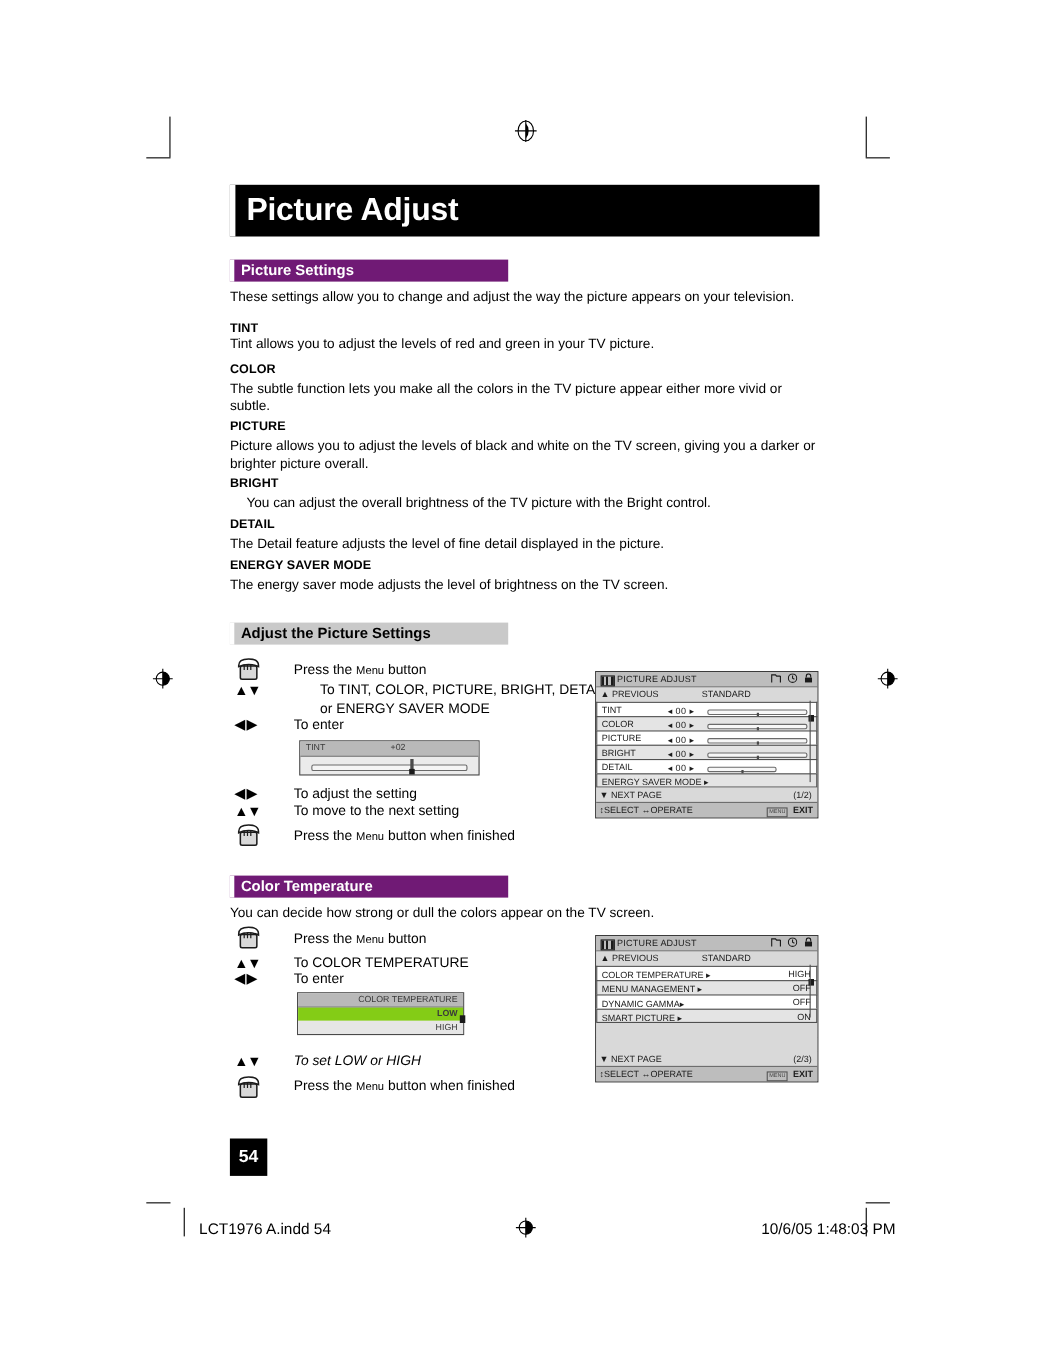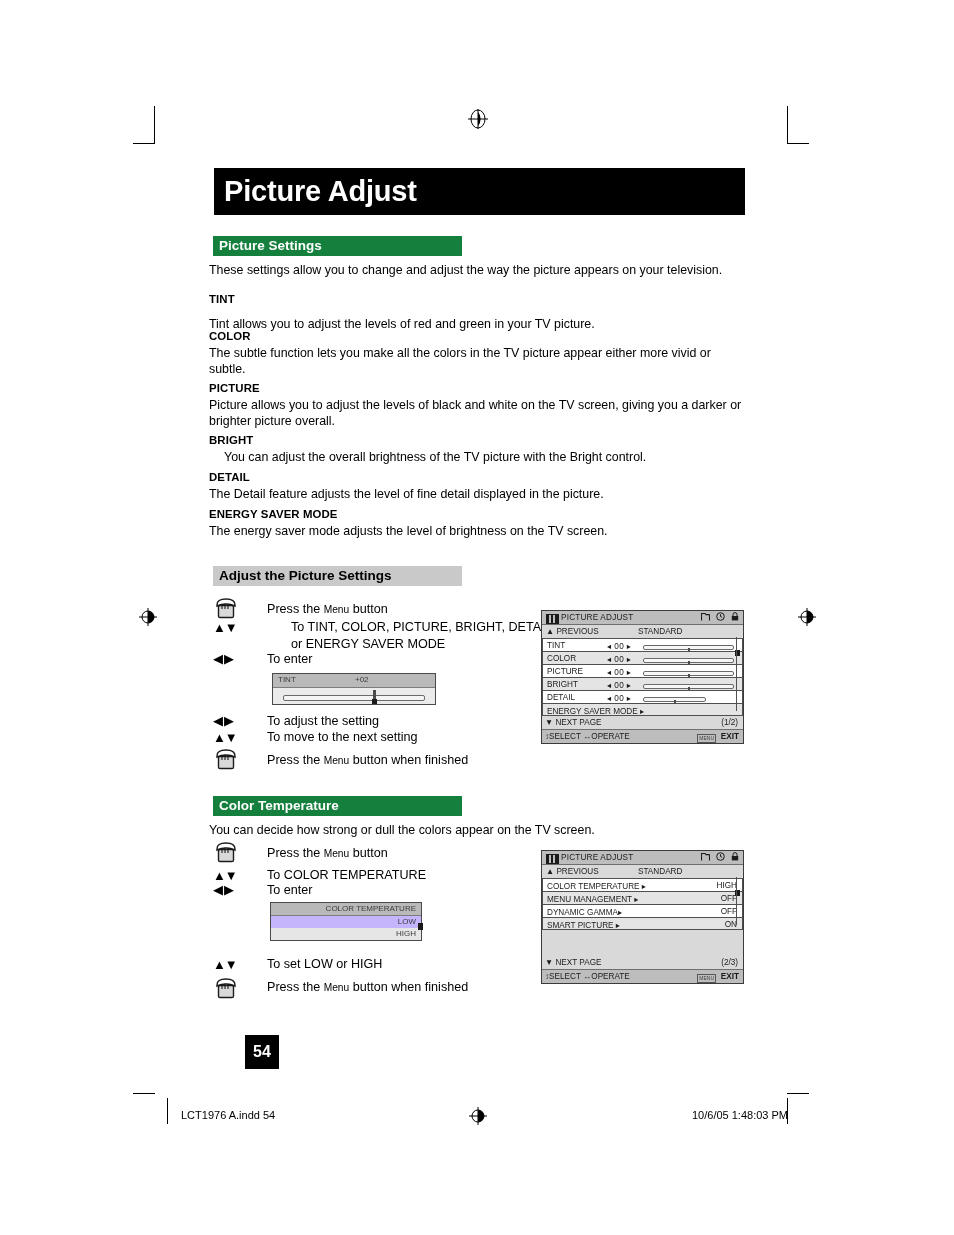--- a/index.html
+++ b/index.html
@@ -61,21 +61,21 @@
     letter-spacing: -0.2px;
   }
 
   
   .sec-head {
     position: absolute;
     height: 20px;
     width: 253px;
     left: 209px;
   }
-  .sec-head.black { background: #15803d; }
+  .sec-head.black { background: #701a75; }
   .sec-head.gray  { background: #c9c9c9; }
   .sec-head .bar-accent {
     position: absolute;
     left: 0; top: 0; bottom: 0;
     width: 4px;
     background: #ffffff;
   }
   .sec-head span.lbl {
     position: absolute;
     left: 10px;
@@ -172,21 +172,21 @@
     height: 12px;
     position: relative;
     font-size: 8px;
     color: #3a3a3a;
   }
   .ctpop .row span {
     position: absolute;
     right: 5px; top: 1px;
   }
   .ctpop .r-hdr { background: #b9b9b9; border-bottom: 1px solid #7d7d7d; }
-  .ctpop .r-low { background: #c4b5fd; }
+  .ctpop .r-low { background: #84cc16; font-weight: bold; }
   .ctpop .r-high{ background: #e6e6e6; }
   .ct-cursor {
     position: absolute;
     width: 5px; height: 7px;
     background: #1a1a1a;
   }
 
   
   .osd {
     position: absolute;
@@ -305,27 +305,26 @@
     left: 209px;
     top: 1035px;
     width: 34px; height: 34px;
     background: #000;
     color: #fff;
     font-size: 16px;
     font-weight: bold;
     display: flex;
     align-items: center;
     justify-content: center;
-    margin-left: 36px;
   }
 
   
   .footer-txt {
     position: absolute;
-    font-size: 11px;
+    font-size: 14px;
     color: #000;
     white-space: nowrap;
   }
   .footer-rule-v {
     position: absolute;
     width: 1px;
     height: 26px;
     background: #000;
   }
 </style>
@@ -382,21 +381,21 @@
 </div>
 
 <div class="sec-head black" style="top:236px;">
   <div class="bar-accent"></div>
   <span class="lbl">Picture Settings</span>
 </div>
 
 <div class="para" style="top:262px;">These settings allow you to change and adjust the way the picture appears on your television.</div>
 
 <div class="sub-head" style="top:293px;">TINT</div>
-<div class="para" style="top:316px;">Tint allows you to adjust the levels of red and green in your TV picture.</div>
+<div class="para" style="top:304px;">Tint allows you to adjust the levels of red and green in your TV picture.</div>
 
 <div class="sub-head" style="top:330px;">COLOR</div>
 <div class="para" style="top:345px; width:532px;">The subtle function lets you make all the colors in the TV picture appear either more vivid or subtle.</div>
 
 <div class="sub-head" style="top:382px;">PICTURE</div>
 <div class="para" style="top:397px; width:534px;">Picture allows you to adjust the levels of black and white on the TV screen, giving you a darker or brighter picture overall.</div>
 
 <div class="sub-head" style="top:434px;">BRIGHT</div>
 <div class="para" style="top:449px;margin-left:15px;">You can adjust the overall brightness of the TV picture with the Bright control.</div>
 
@@ -564,21 +563,21 @@
   <div class="row r-low">
       <span>LOW</span>
     </div>
   <div class="row r-high">
       <span>HIGH</span>
     </div>
 </div>
 <div class="ct-cursor" style="left:418px; top:923px;"></div>
 
 <div class="glyph" style="left:213px; top:958px;">▲▼</div>
-<div class="instr" style="left:267px; top:956px;">To set LOW or HIGH</div>
+<div class="instr" style="left:267px; top:956px;font-style:italic;">To set LOW or HIGH</div>
 
 <div class="hand-icon" style="left:214px; top:977px;">
   <svg width="25" height="22" viewBox="0 0 25 22">
     <path d="M3 8 Q3 2 12 2 Q21 2 21 8 L21 9 Q17 7 12 7 Q7 7 3 9 Z" fill="#ffffff" stroke="#1b1b1b" stroke-width="1.4"></path>
     <rect x="4.5" y="8.5" width="15" height="12" rx="1.6" fill="#d9d9d9" stroke="#1b1b1b" stroke-width="1.4"></rect>
     <path d="M8 7 L8 12 M11 6.6 L11 12 M14 6.8 L14 12" stroke="#1b1b1b" stroke-width="1.1" fill="none"></path>
   </svg>
 </div>
 <div class="instr" style="left:267px; top:979px;">
   <span>Press the </span><span class="sc">Menu</span><span> button when finished</span>

